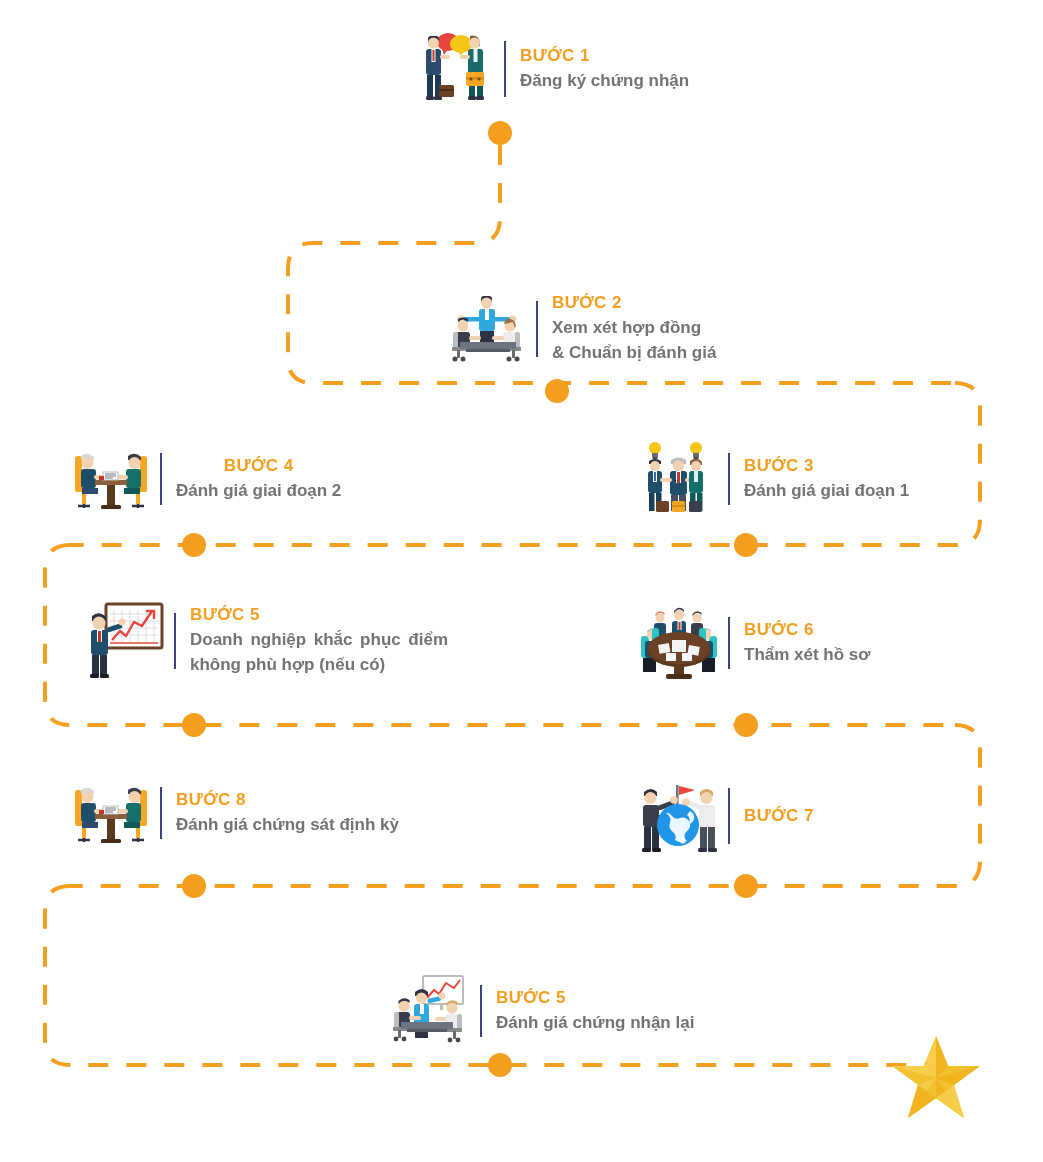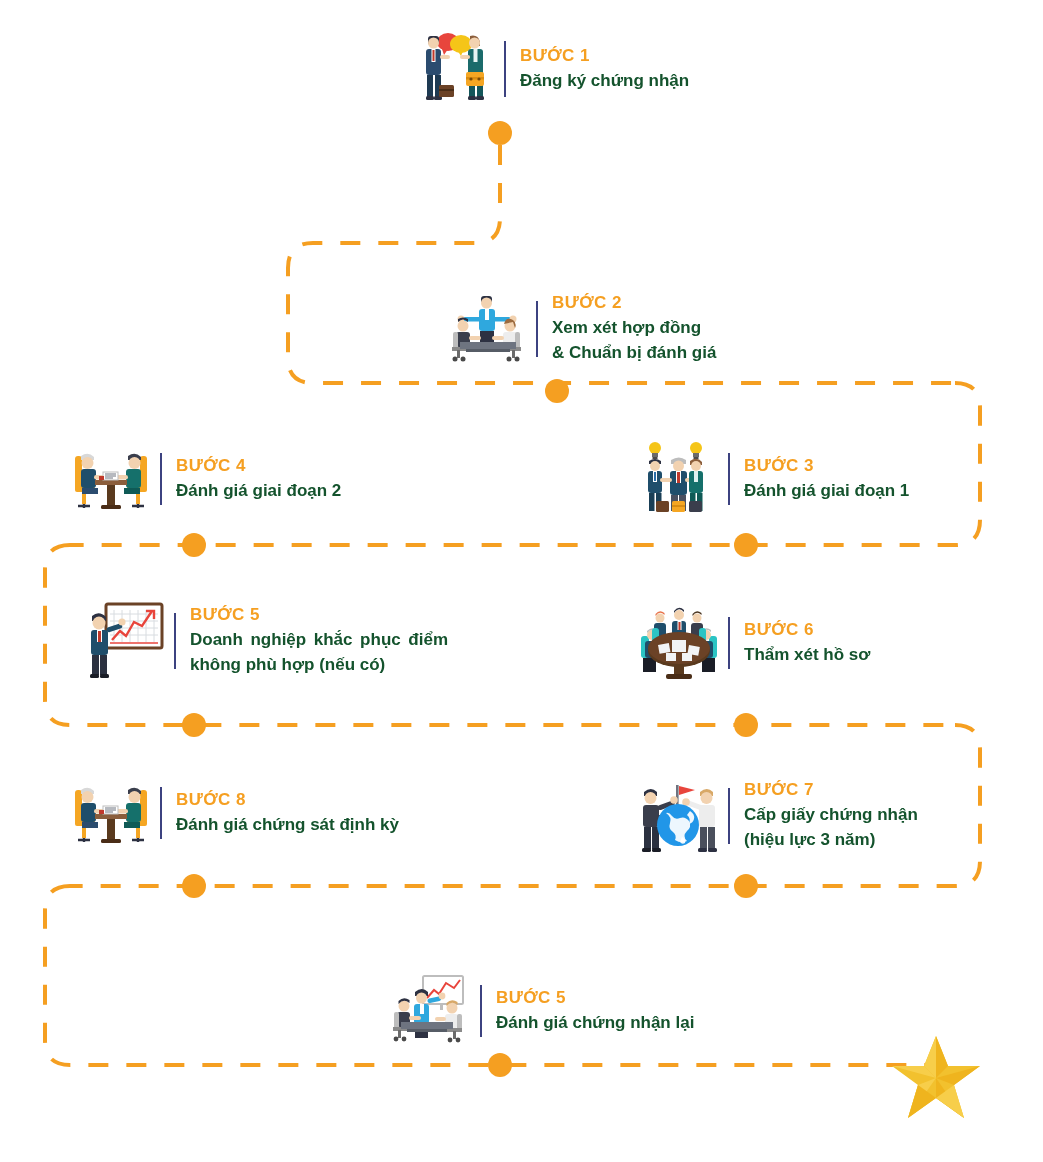--- a/index.html
+++ b/index.html
@@ -44,21 +44,21 @@
   .step-text { position: relative; }
   .step-num {
     color: #F59F21;
     font-size: 17px;
     font-weight: bold;
     letter-spacing: 0.4px;
     line-height: 1.35;
     white-space: nowrap;
   }
   .step-desc {
-    color: #14532d;
+    color: #737373;
     font-size: 17px;
     font-weight: bold;
     line-height: 1.5;
     white-space: pre-line;
   }
   .step-desc.justify {
     white-space: normal;
     text-align: justify;
     text-align-last: left;
     width: 258px;
@@ -232,21 +232,21 @@
         <rect x="51" y="63" width="13" height="11" rx="1.5" fill="#3A3E4C"></rect>
       </svg>
     </div>
     <div class="step-divider"></div>
     <div class="step-text">
       <div class="step-num">BƯỚC 3</div>
       <div class="step-desc">Đánh giá giai đoạn 1</div>
     </div>
   </div>
 
-  <div class="step h1" style="left:70px; top:438px;">
+  <div class="step h1" style="left:70px; top:438px;text-align:center;">
     <div class="step-icon">
       <svg viewBox="0 0 82 82" width="82" height="82">
 
         <rect x="5" y="18" width="7" height="34" rx="3" fill="#F5A623"></rect>
         <rect x="5" y="48" width="20" height="6" rx="2" fill="#F5A623"></rect>
         <rect x="12" y="54" width="4" height="12" fill="#F5A623"></rect>
         <path d="M8 68 l12 0 M14 66 l0 4" stroke="#2D3142" stroke-width="2.4" fill="none"></path>
 
         <path d="M11 18 q7 -5 13 1 l0 3 -13 0 z" fill="#D8D8D8"></path>
         <circle cx="17.5" cy="25" r="6" fill="#F2D2B0"></circle>
@@ -398,22 +398,20 @@
         <circle cx="40" cy="50" r="21" fill="#2196E8"></circle>
         <path d="M28 38 q6 4 4 10 q-2 6 3 9 q4 3 2 8 q6 4 12 1 q-5 -5 0 -10 q5 -4 2 -10
                  q-4 -5 -9 -3 q-5 2 -8 -2 q-3 -4 -6 -3 z" fill="#FFFFFF" opacity="0.92"></path>
         <path d="M52 36 q5 3 4 8 q-1 4 -5 5 q2 -6 -2 -9 z" fill="#FFFFFF" opacity="0.92"></path>
         <path d="M44 62 q4 2 3 6 q-3 2 -5 -1 z" fill="#FFFFFF" opacity="0.92"></path>
       </svg>
     </div>
     <div class="step-divider"></div>
     <div class="step-text">
       <div class="step-num">BƯỚC 7</div>
-      <div class="step-desc">Cấp giấy chứng nhận
-(hiệu lực 3 năm)</div>
     </div>
   </div>
 
   <div class="step h1" style="left:70px; top:772px;">
     <div class="step-icon">
       <svg viewBox="0 0 82 82" width="82" height="82">
         <rect x="5" y="18" width="7" height="34" rx="3" fill="#F5A623"></rect>
         <rect x="5" y="48" width="20" height="6" rx="2" fill="#F5A623"></rect>
         <rect x="12" y="54" width="4" height="12" fill="#F5A623"></rect>
         <path d="M8 68 l12 0 M14 66 l0 4" stroke="#2D3142" stroke-width="2.4" fill="none"></path>

